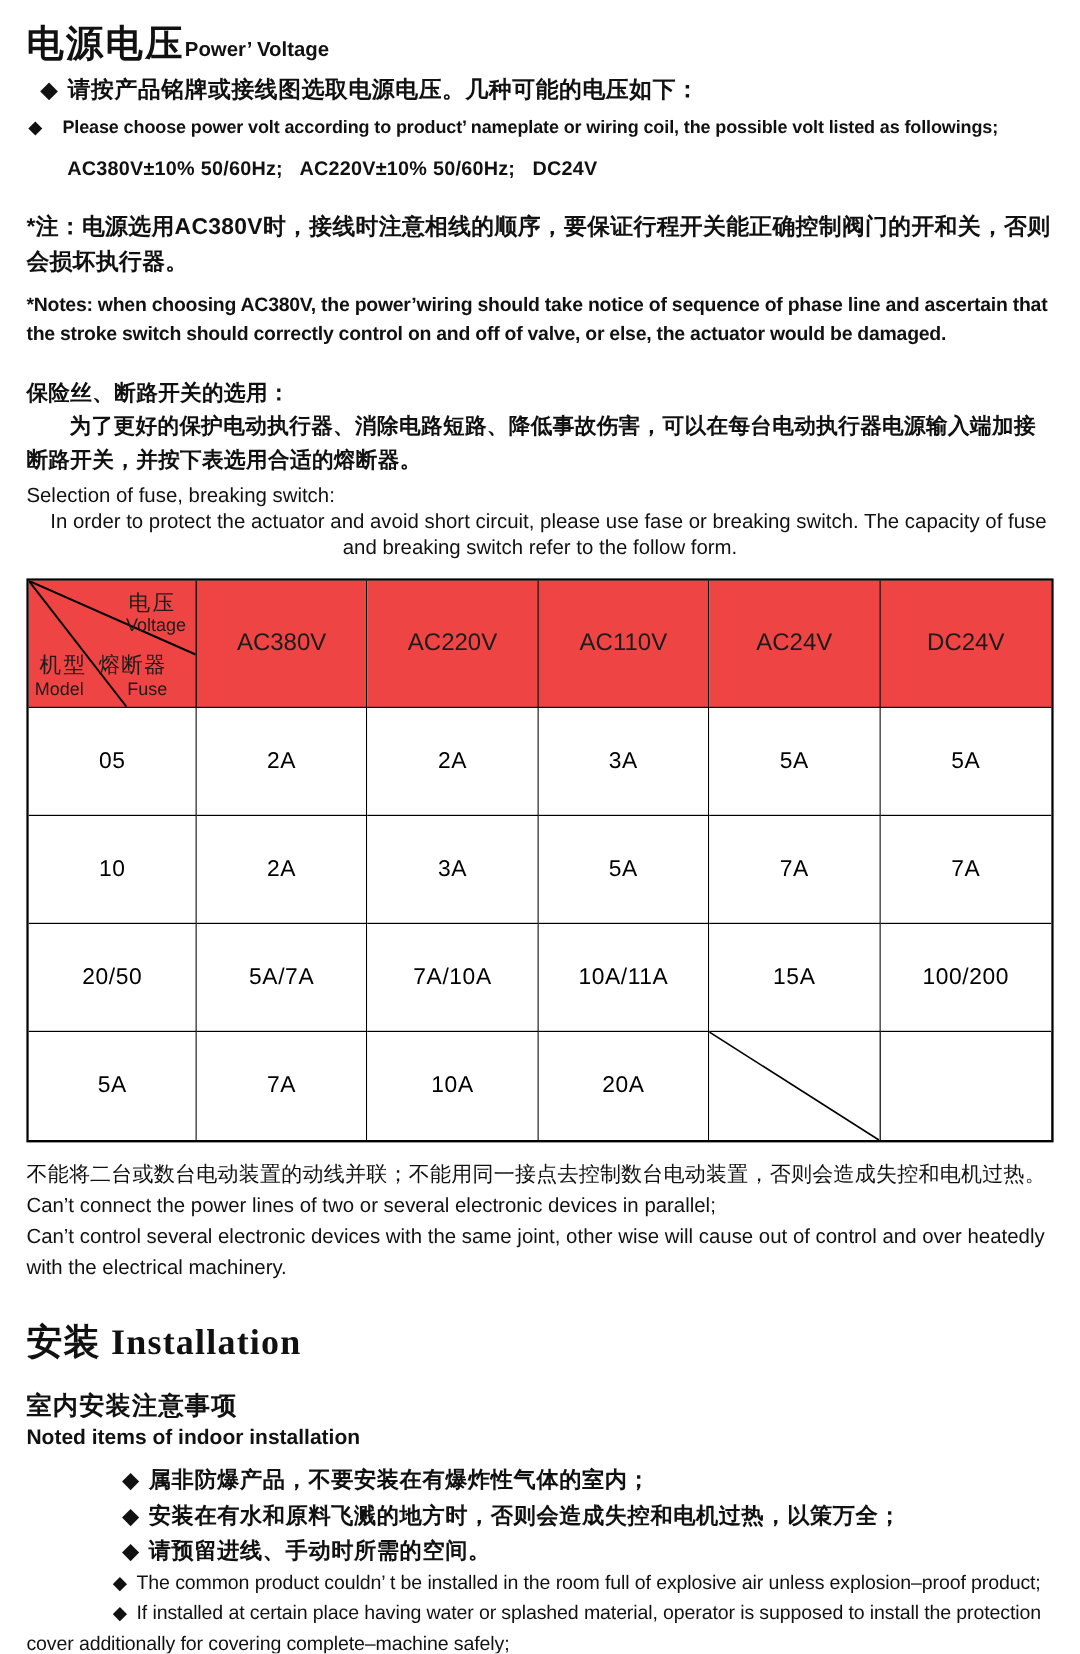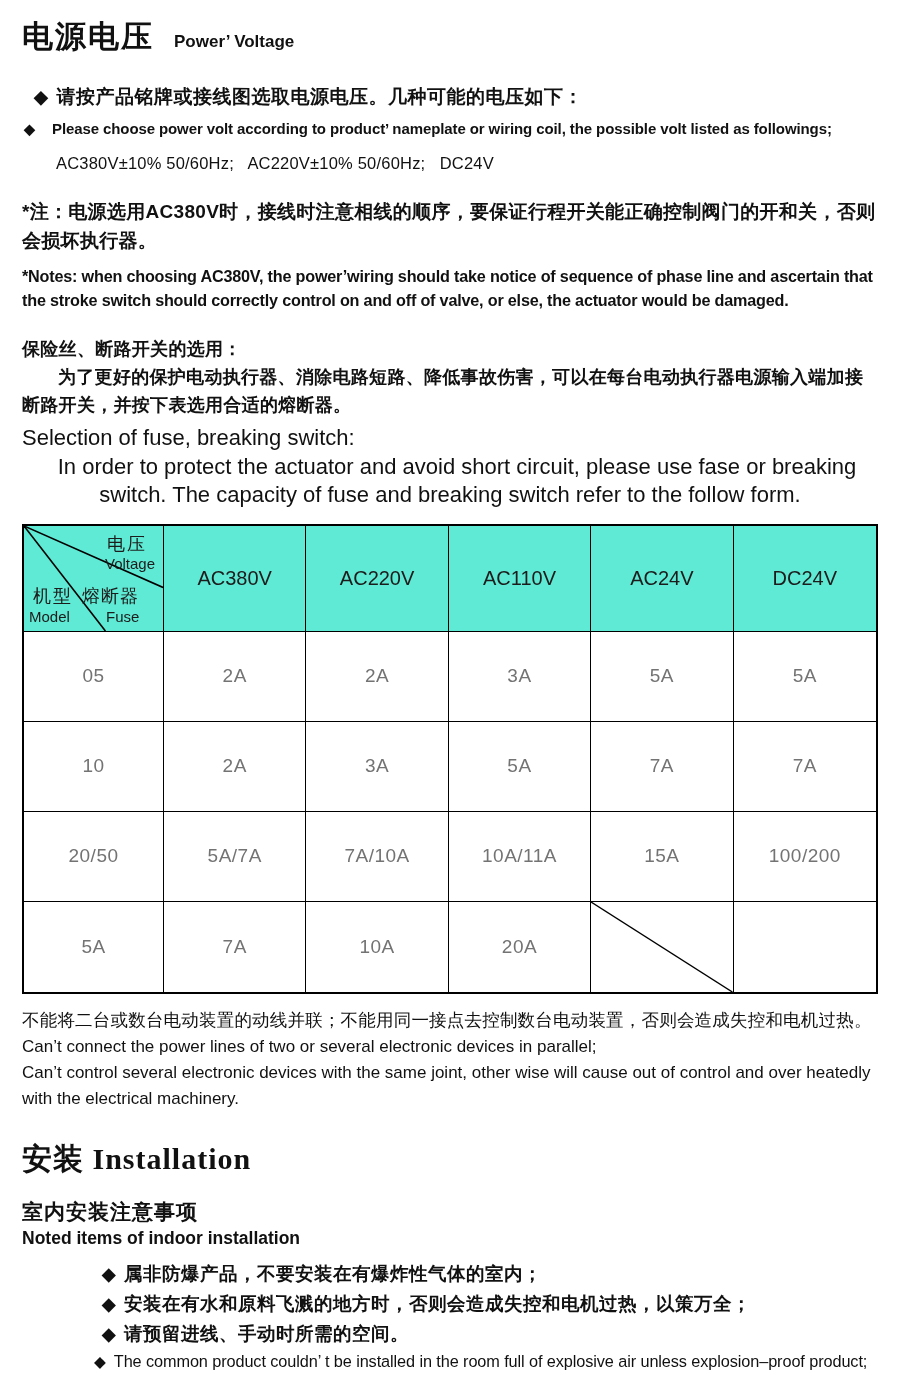--- a/index.html
+++ b/index.html
@@ -12,80 +12,80 @@
   .page {
     position: relative;
     width: 900px;
     height: 1378px;
     overflow: hidden;
     box-sizing: border-box;
     padding: 16px 22px 0 22px;
     background: #ffffff;
   }
   
-  .title-row { display: flex; align-items: baseline; gap: 20px; margin: 0 0 26px 0; }
+  .title-row { display: flex; align-items: baseline; margin: 0 0 4px 0; }
   .title-cn { font-size: 31px; font-weight: bold; letter-spacing: 2px; }
   .title-en { font-size: 17px; font-weight: bold; }
   
   .b-cn {
     font-size: 19px; font-weight: bold; letter-spacing: 0.5px;
     margin: 0 0 8px 0; text-indent: 6px;
   }
   .b-en {
     font-size: 15px; font-weight: bold; line-height: 1.4;
     margin: 0 0 8px 0; padding-left: 42px; text-indent: -20px;
     letter-spacing: -0.1px;
   }
   .diamond { display: inline-block; margin-right: 8px; font-size: 0.95em; }
   .voltline {
-    font-size: 16.5px; font-weight: normal; padding-left: 34px;
+    font-size: 16.5px; font-weight: bold; padding-left: 34px;
     white-space: pre-wrap; margin: 14px 0 24px 0; letter-spacing: 0.2px;
   }
   .note-cn {
     font-size: 19px; font-weight: bold; line-height: 1.55;
     margin: 0 0 8px 0; letter-spacing: 0.3px;
   }
   .note-en {
     font-size: 16.2px; font-weight: bold; line-height: 1.5;
     margin: 0 0 24px 0; letter-spacing: -0.2px;
   }
   
   .fuse-cn { font-size: 18px; line-height: 1.55; margin: 0; letter-spacing: 0.3px; font-weight: bold; }
   .fuse-cn .ind { text-indent: 2em; }
-  .fuse-en { font-size: 22px; line-height: 1.3; margin: 4px 0 14px 0; }
+  .fuse-en { font-size: 17px; line-height: 1.3; margin: 4px 0 14px 0; }
   .fuse-en .ind { text-indent: 14px; text-align: center; }
   
   .ftable {
     display: grid;
     grid-template-columns: 140px repeat(5, 1fr);
     width: 856px;
     border: 2.5px solid #000;
     box-sizing: border-box;
   }
   .ftable > div { box-sizing: border-box; border-right: 1.6px solid #000; border-bottom: 1.6px solid #000; }
   .ftable > div:nth-child(6n) { border-right: none; }
   .ftable > div:nth-child(n+25) { border-bottom: none; }
   .hcell {
-    height: 106px; background: #5eead4;
+    height: 106px; background: #ef4444;
     display: flex; align-items: center; justify-content: center;
     font-size: 20px; color: #1c1c1c;
   }
   .corner { position: relative; padding: 0; }
   .corner svg { position: absolute; inset: 0; width: 100%; height: 100%; }
   .corner .lbl { position: absolute; line-height: 1; color: #1c1c1c; }
   .lbl-voltage-cn { top: 9px;  right: 16px; font-size: 18px; letter-spacing: 2px; }
   .lbl-voltage-en { top: 30px; right: 8px;  font-size: 15px; }
   .lbl-model-cn   { bottom: 26px; left: 9px; font-size: 18px; letter-spacing: 2px; }
   .lbl-model-en   { bottom: 7px;  left: 5px; font-size: 15px; }
   .lbl-fuse-cn    { bottom: 26px; left: 58px; font-size: 18px; letter-spacing: 1px; }
   .lbl-fuse-en    { bottom: 7px;  left: 82px; font-size: 15px; }
   .dcell {
     height: 90px; background: #ffffff;
     display: flex; align-items: center; justify-content: center;
-    font-size: 19px; color: #737373; letter-spacing: 0.5px;
+    font-size: 19px; color: #000000; letter-spacing: 0.5px;
   }
   .diagcell { position: relative; }
   .diagcell svg { position: absolute; inset: 0; width: 100%; height: 100%; }
   
   .warn-cn { font-size: 17.5px; margin: 14px 0 2px 0; letter-spacing: 0.2px; }
   .warn-en { font-size: 17px; line-height: 1.52; margin: 0; }
   
   .inst-title { font-size: 30px; font-weight: bold; margin: 28px 0 0 0; letter-spacing: 1px; font-family: Liberation Serif, serif; }
   .inst-sub-cn { font-size: 21px; font-weight: bold; margin: 18px 0 2px 0; letter-spacing: 1px; }
   .inst-sub-en { font-size: 17.5px; font-weight: bold; margin: 0 0 10px 0; }

